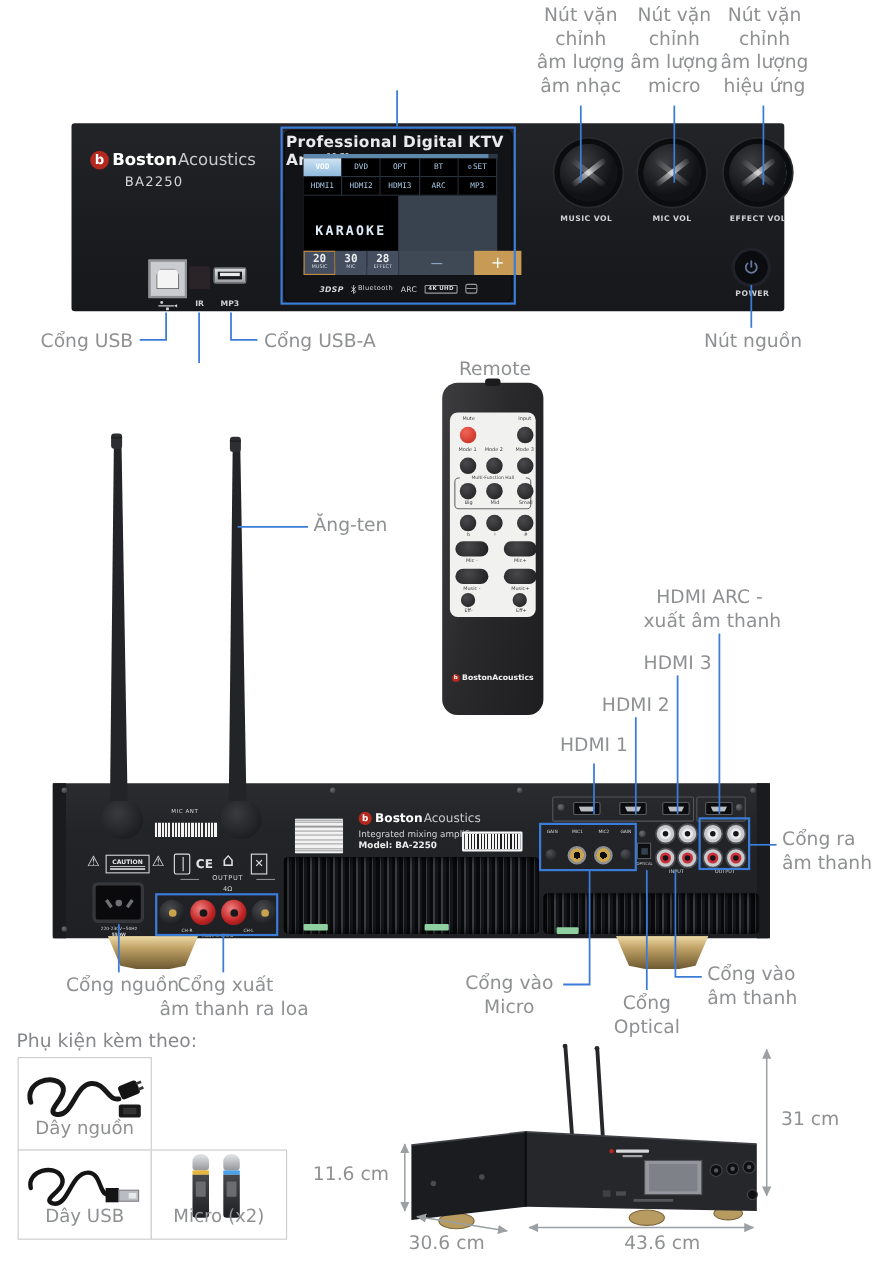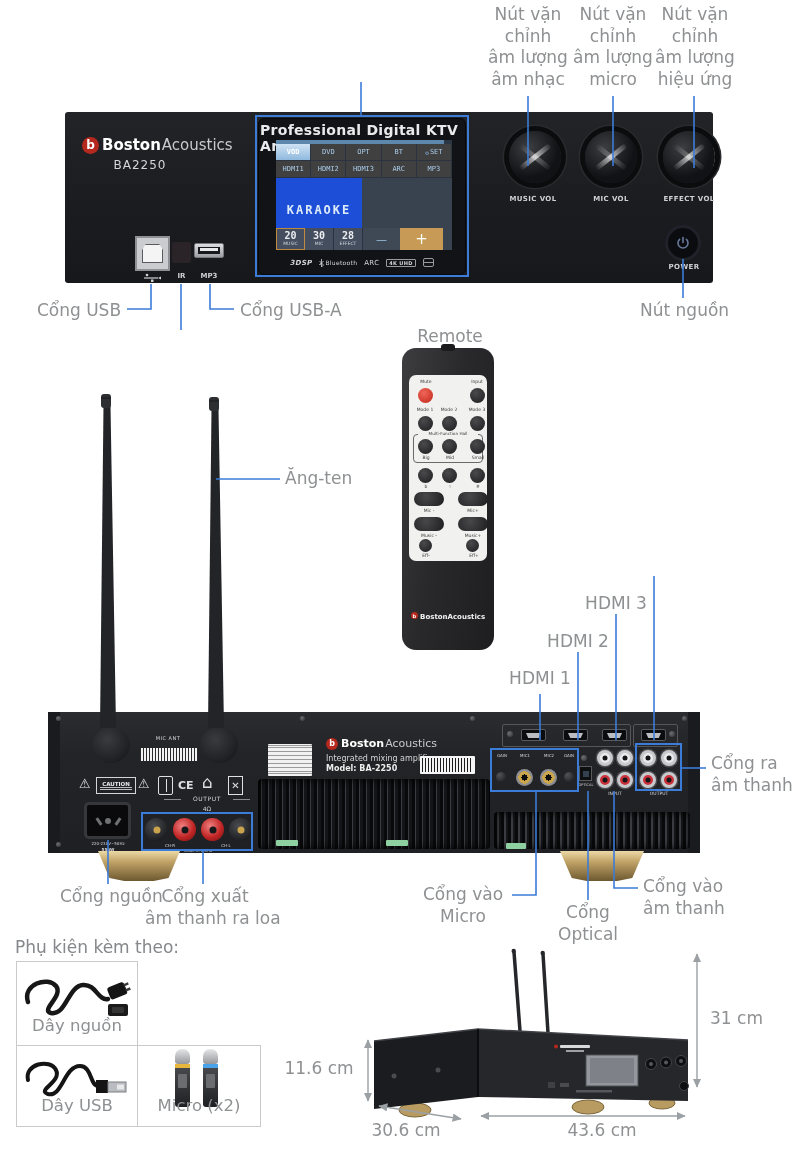--- a/index.html
+++ b/index.html
@@ -20,30 +20,30 @@
   
   .bezel{position:absolute;left:258px;top:118px;width:208px;height:157px;background:#111317;
          border:1px solid #07080a;border-radius:6px}
   .scr-title{position:absolute;left:260px;top:122px;width:204px;text-align:left;
              font-size:14px;letter-spacing:.3px;color:#e9eaec;font-weight:bold}
   .screen{position:absolute;left:276px;top:140px;width:176px;height:110px;background:#39424f}
   .scrollbar{position:absolute;left:276px;top:140px;width:176px;height:4px;background:#5d87ab}
   .scrollbar i{position:absolute;right:0;top:0;width:8px;height:4px;background:#2c3644}
   .tabs{position:absolute;left:276px;width:176px;height:17px;display:flex}
   .tab{flex:1;display:flex;align-items:center;justify-content:center;gap:1px;
-       font:7px "DejaVu Sans Mono",monospace;color:#a9cbe9;background:#404040;
+       font:7px "DejaVu Sans Mono",monospace;color:#a9cbe9;background:#000000;
        border-right:1px solid #2b3340;border-bottom:1px solid #2b3340}
   .tab.on{background:linear-gradient(180deg,#cfe3f4,#8fb9dd);color:#fff;font-weight:bold}
-  .mainL{position:absolute;left:276px;top:178px;width:86px;height:64px;background:#1d4ed8;
+  .mainL{position:absolute;left:276px;top:178px;width:86px;height:64px;background:#000000;
          display:flex;align-items:center;justify-content:center;
          font:bold 12px "DejaVu Sans Mono",monospace;letter-spacing:2px;color:#ddecf8}
   .mainR{position:absolute;left:362px;top:178px;width:90px;height:50px;background:#454e5e;
          display:flex;align-items:center;justify-content:center;
          font:12px "DejaVu Sans Mono",monospace;color:#8fb4d8}
-  .botrow{position:absolute;left:276px;top:228px;width:167px;height:22px;display:flex}
+  .botrow{position:absolute;left:276px;top:228px;width:198px;height:22px;display:flex}
   .lvl{width:29px;background:#454e5e;border-right:1px solid #2b3340;display:flex;flex-direction:column;
        align-items:center;justify-content:center;line-height:1}
   .lvl b{font-size:10px;color:#eceef1;font-family:"DejaVu Sans Mono",monospace}
   .lvl span{font-size:4.5px;color:#cfd6de;margin-top:1px}
   .lvl.hl{border:1px solid #c08a3e}
   .minus{flex:1;background:#3f4855;display:flex;align-items:center;justify-content:center;
          color:#9fc4e4;font-size:11px}
   .plus{width:43px;background:#c79a55;display:flex;align-items:center;justify-content:center;
         color:#fff;font-size:15px}
   .badges{position:absolute;left:262px;top:255px;width:200px;height:15px;display:flex;gap:7px;
@@ -399,20 +399,24 @@
   <div class="rca r" style="left:640px;top:772px"></div>
   <div class="rca r" style="left:661px;top:772px"></div>
   <div class="tinyw" style="left:636px;top:791px;width:46px;font-size:4.5px">OUTPUT</div>
 
   <div class="foot" style="left:98px;top:851px;width:82px;height:30px"></div>
   <div class="foot" style="left:560px;top:851px;width:84px;height:30px"></div>
 
   <div class="lbl c" style="left:505px;top:668px;width:70px">HDMI 1</div>
   <div class="lbl c" style="left:543px;top:631px;width:70px">HDMI 2</div>
   <div class="lbl c" style="left:581px;top:593px;width:70px">HDMI 3</div>
+  <div class="lbl c" style="left:585px;top:533px;width:120px">
+    <div>HDMI ARC -</div>
+      <div>xuất âm thanh</div>
+    </div>
   <div class="lbl" style="left:711px;top:753px">
     <div>Cổng ra</div>
       <div>âm thanh</div>
     </div>
   <div class="lbl c" style="left:60px;top:886px;width:96px">Cổng nguồn</div>
   <div class="lbl c" style="left:145px;top:886px;width:120px">
     <div>Cổng xuất</div>
       <div>âm thanh ra loa</div>
     </div>
   <div class="lbl c" style="left:420px;top:884px;width:86px">

